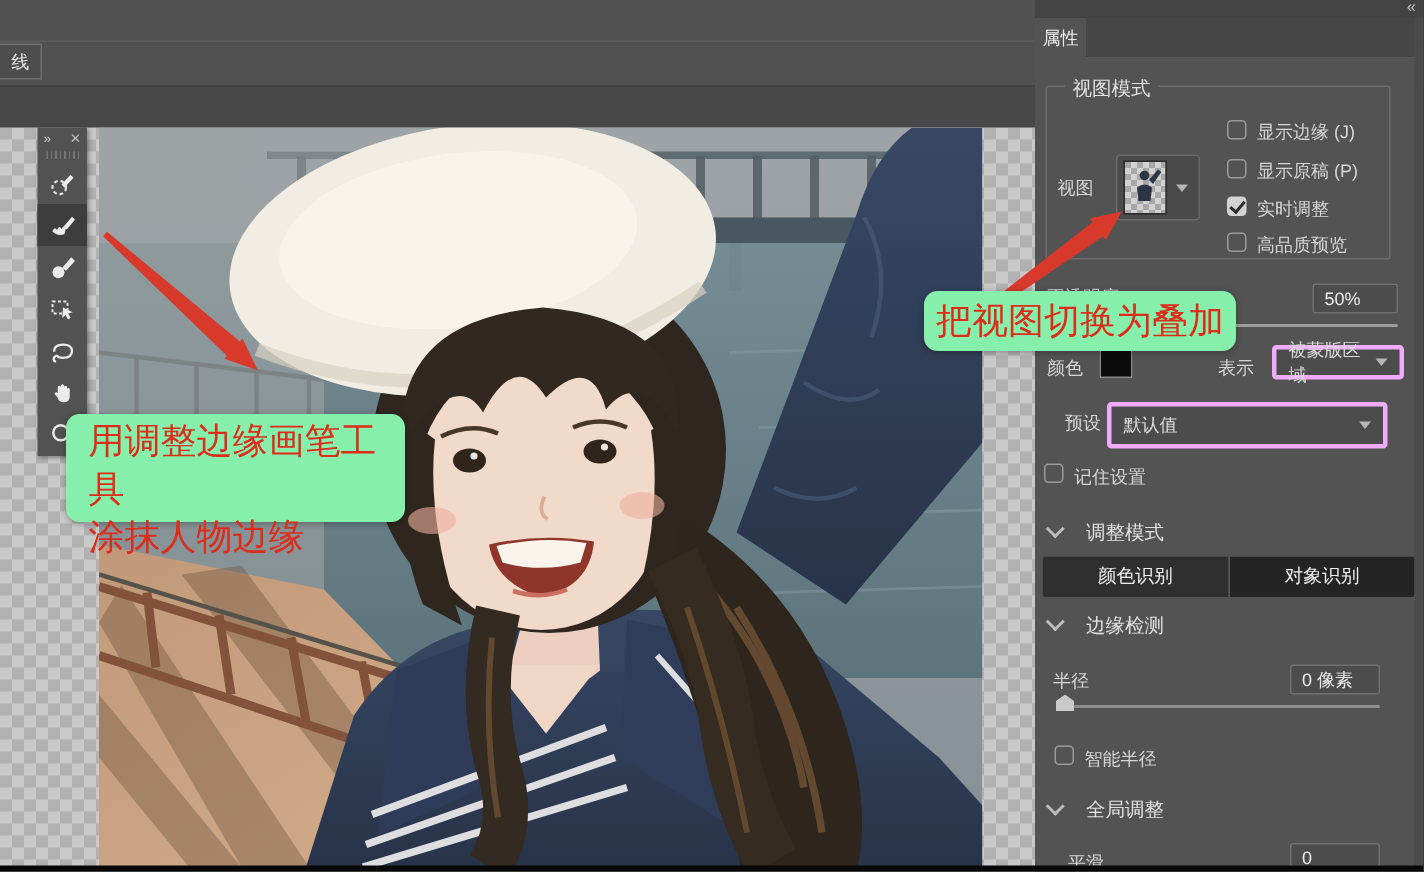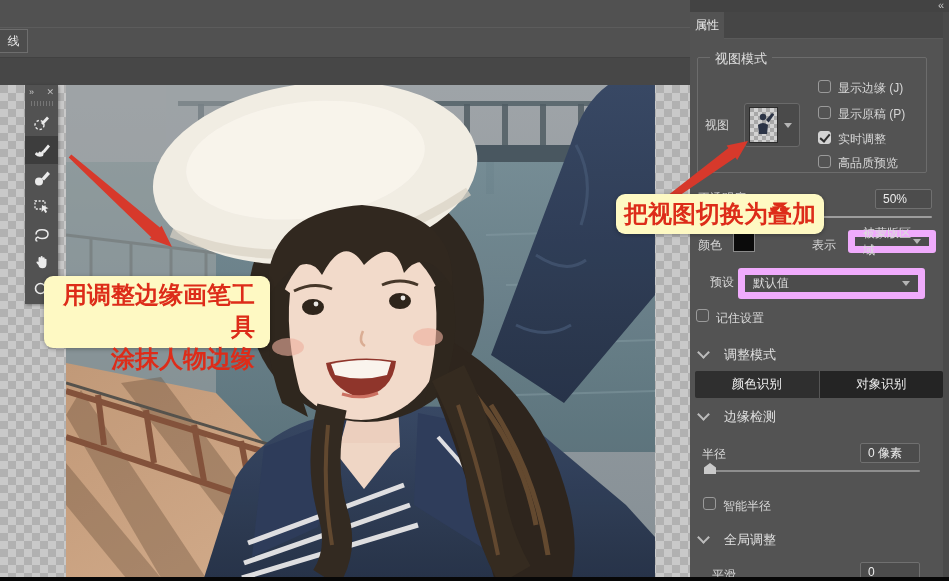--- a/index.html
+++ b/index.html
@@ -54,42 +54,42 @@
   .cb-label{white-space:nowrap;}
 
   .combo{left:54px;top:103px;width:56px;height:44px;background:#4a4a4a;border:1px solid #6a6a6a;border-radius:3px;box-sizing:border-box;}
   .thumb{position:absolute;left:4px;top:3px;width:29px;height:36px;border:1px solid #2c2c2c;box-sizing:border-box;
     background:conic-gradient(#d2d2d2 90deg,#a8a8a8 0 180deg,#d2d2d2 0 270deg,#a8a8a8 0);background-size:8px 8px;overflow:hidden;}
   .combo .caret{position:absolute;right:7px;top:19px;}
   .caret{width:0;height:0;border-left:4px solid transparent;border-right:4px solid transparent;border-top:5px solid #b5b5b5;}
 
   .valbox{background:#4c4c4c;border:1px solid #707070;color:#ececec;box-sizing:border-box;
           display:flex;align-items:center;padding:0 7px;border-radius:2px;}
-  .dd{background:#4c4c4c;border:7px solid #f0abfc;color:#dcdcdc;box-sizing:border-box;border-radius:3px;
+  .dd{background:#4c4c4c;border:3px solid #f0abfc;color:#dcdcdc;box-sizing:border-box;border-radius:3px;
       display:flex;align-items:center;padding:0 8px;}
   .dd .caret{margin-left:auto;}
 
   .track{height:2px;background:#9d9d9d;border-radius:1px;}
   .thumb-sq{width:9px;height:9px;background:#c9c9c9;border-radius:2px;}
   .thumb-pent{width:12px;height:11px;background:#c9c9c9;
       clip-path:polygon(50% 0,100% 40%,100% 100%,0 100%,0 40%);}
 
   .chev{width:7px;height:7px;border-right:2px solid #bcbcbc;border-bottom:2px solid #bcbcbc;transform:rotate(45deg);}
   .hdr{font-size:13px;color:#e0e0e0;}
 
   .seg{left:5px;top:371px;width:248px;height:27px;display:flex;border-radius:2px;overflow:hidden;}
   .seg-btn{flex:1;display:flex;align-items:center;justify-content:center;font-size:12.5px;color:#f0f0f0;height:100%;}
   .seg-btn.sel{background:#2f2f2f;}
   .seg-btn.unsel{background:#242424;}
   .seg-div{width:1px;background:#555;}
 
   
   .arrows{left:0;top:0;width:949px;height:581px;z-index:40;pointer-events:none;}
-  .note{position:absolute;background:#fef9c3;border-radius:9px;z-index:50;color:#dd2c19;
-        font-weight:bold;box-shadow:0 1px 4px rgba(0,0,0,.3);text-align:right;}
+  .note{position:absolute;background:#86efac;border-radius:9px;z-index:50;color:#dd2c19;
+        font-weight:normal;box-shadow:0 1px 4px rgba(0,0,0,.3);}
   .note1{left:44px;top:276px;width:226px;height:72px;font-size:24px;line-height:32px;padding:3px 15px;box-sizing:border-box;}
   .note2{left:616px;top:194px;width:208px;height:40px;font-size:24px;display:flex;align-items:center;justify-content:center;}
 </style>
 </head>
 <body>
 
 <div class="app">
 
   <div class="abs menubar"></div>
   <div class="abs tabbar">

